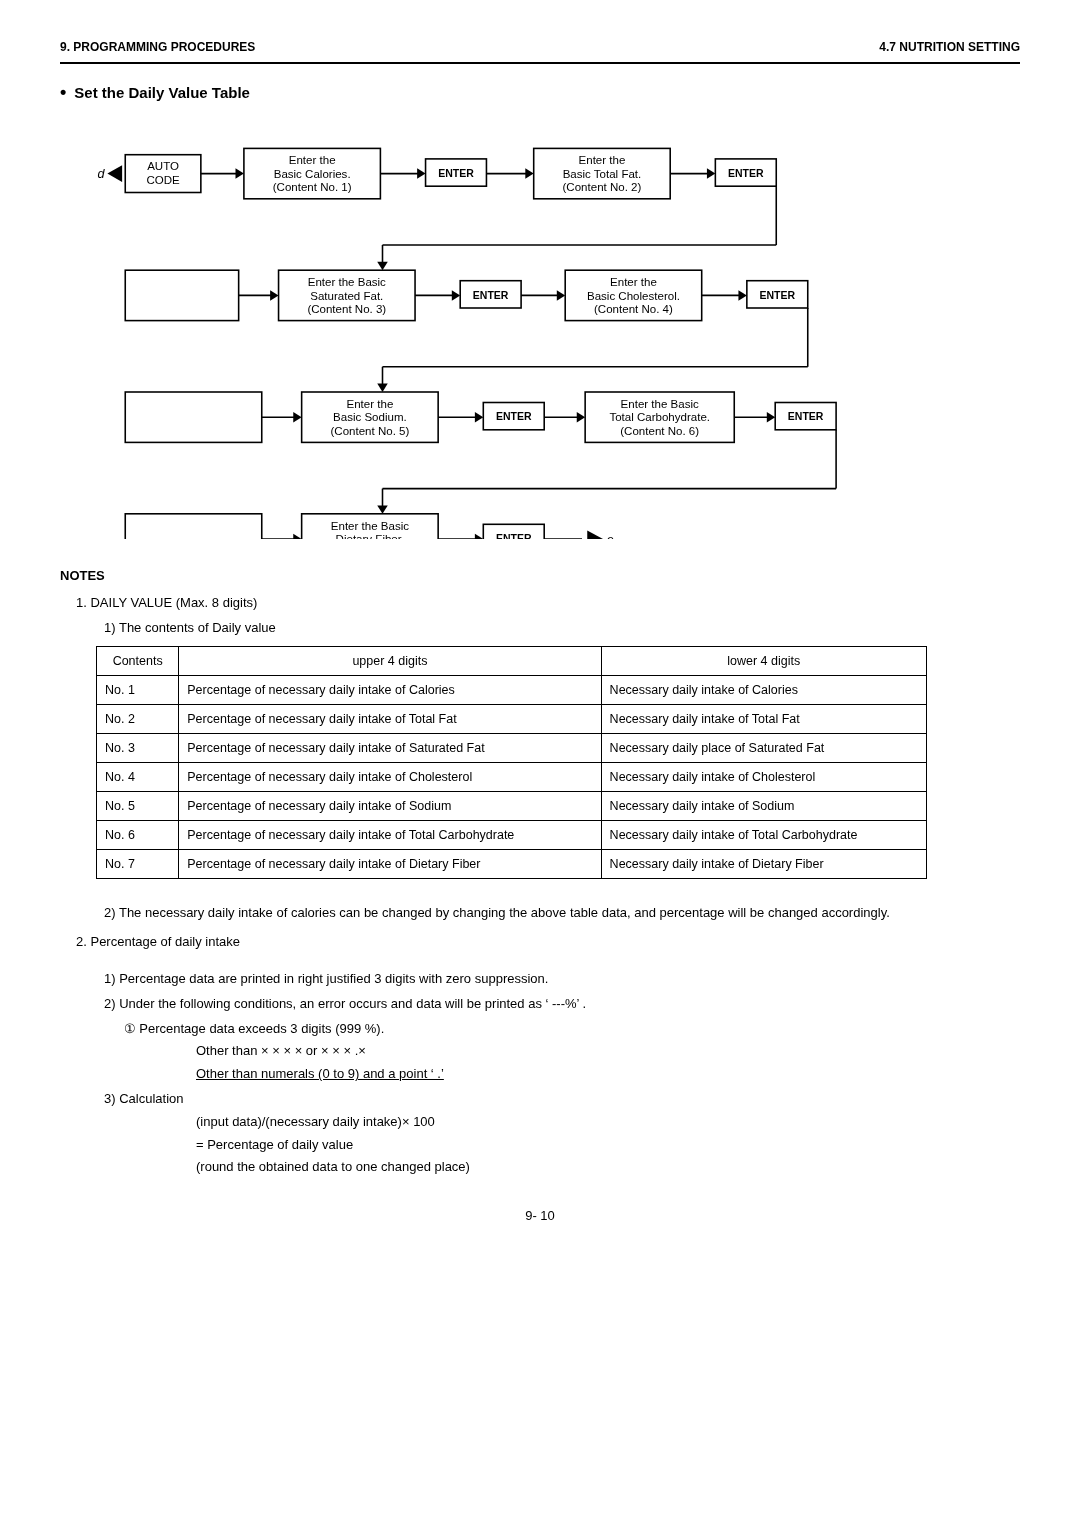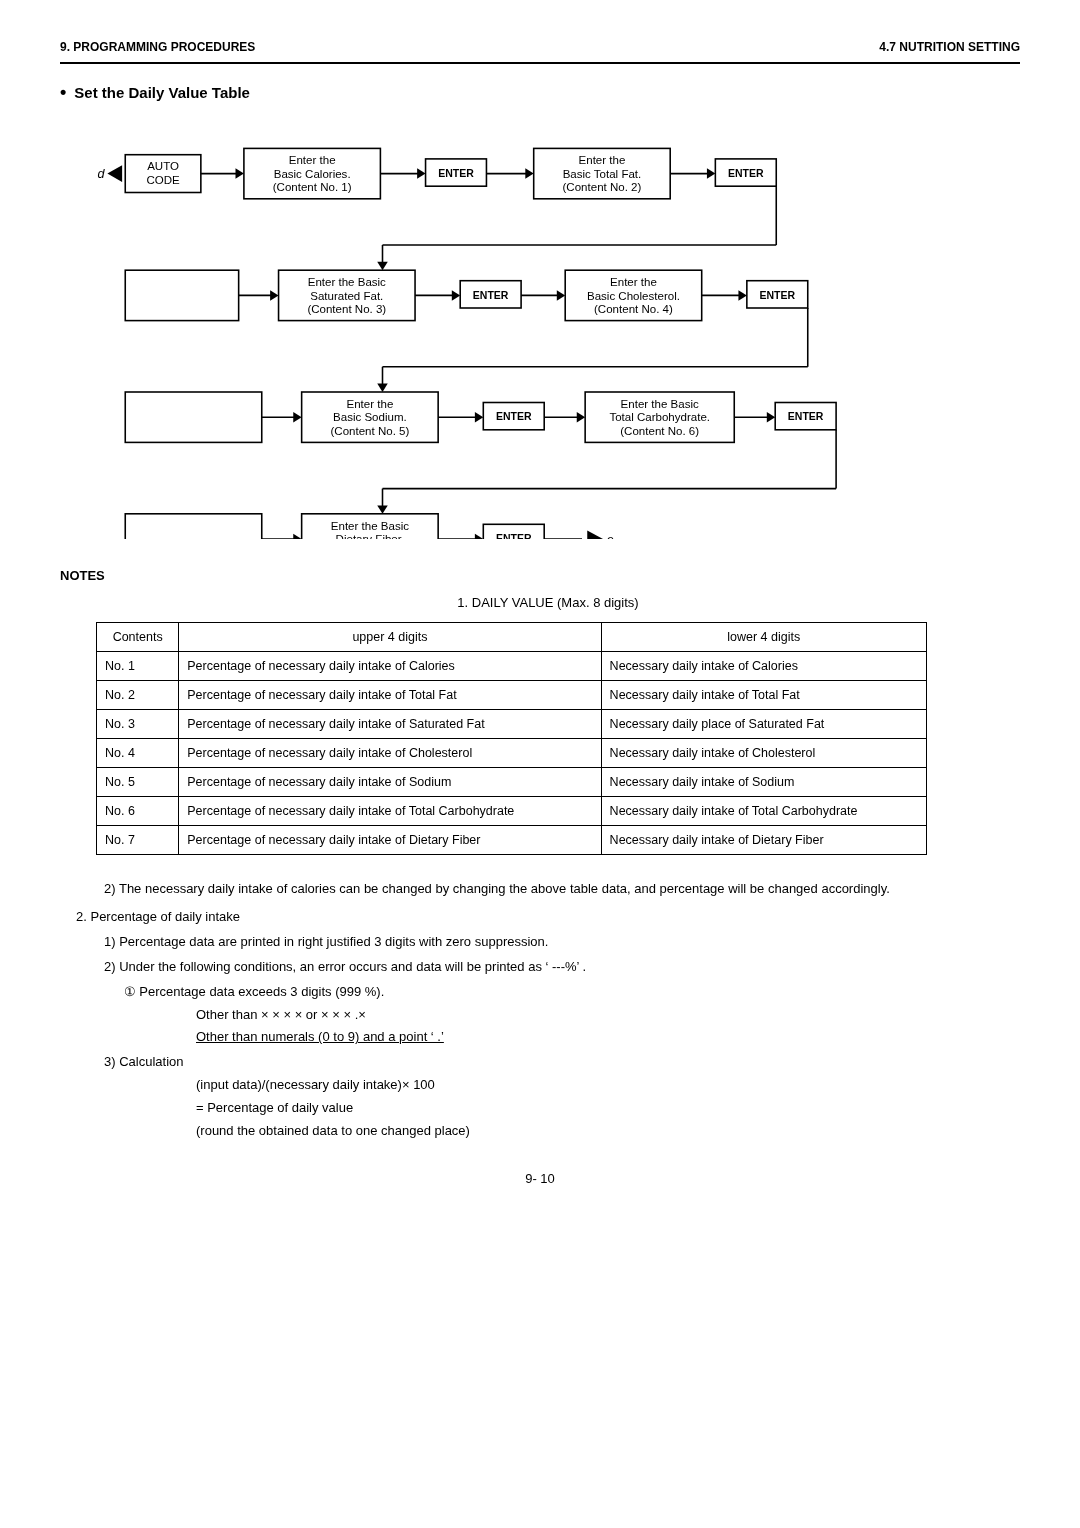--- a/index.html
+++ b/index.html
@@ -233,22 +233,25 @@
 
     <text x="32" y="56" text-anchor="middle" font-size="12" font-family="Arial" font-style="italic">d</text>
   </svg>
 </div>
 
 <div class="notes-body">
   <div class="notes-title">NOTES</div>
 
   <div style="margin-left:16px;">
 
-    <div style="margin-bottom:4px;text-align:center;">
+    <div style="margin-bottom:4px;">
       1. <span>DAILY VALUE (Max. 8 digits)</span>
+    </div>
+    <div style="margin-left:28px; margin-bottom:4px;">
+      1) <span>The contents of Daily value</span>
     </div>
 
     <table class="daily-value-table">
       <thead>
         <tr>
           <th>Contents</th>
           <th>upper 4 digits</th>
           <th>lower 4 digits</th>
         </tr>
       </thead>
@@ -288,21 +291,21 @@
             <td>Percentage of necessary daily intake of Dietary Fiber</td>
             <td>Necessary daily intake of Dietary Fiber</td>
           </tr>
         </tbody>
     </table>
 
     <div style="margin-left:28px; margin-bottom:8px;">
       2) <span>The necessary daily intake of calories can be changed by changing the above table data, and percentage will be changed accordingly.</span>
     </div>
 
-    <div style="margin-bottom:4px;">
+    <div style="margin-bottom:16px;">
       2. <span>Percentage of daily intake</span>
     </div>
     <div style="margin-left:28px; margin-bottom:4px;">
       1) <span>Percentage data are printed in right justified 3 digits with zero suppression.</span>
     </div>
     <div style="margin-left:28px; margin-bottom:4px;">
       2) <span>Under the following conditions, an error occurs and data will be printed as ‘  ---%’  .</span>
     </div>
     <div style="margin-left:48px; margin-bottom:2px;">
       <span>①</span> <span>Percentage data exceeds 3 digits (999 %).</span>

